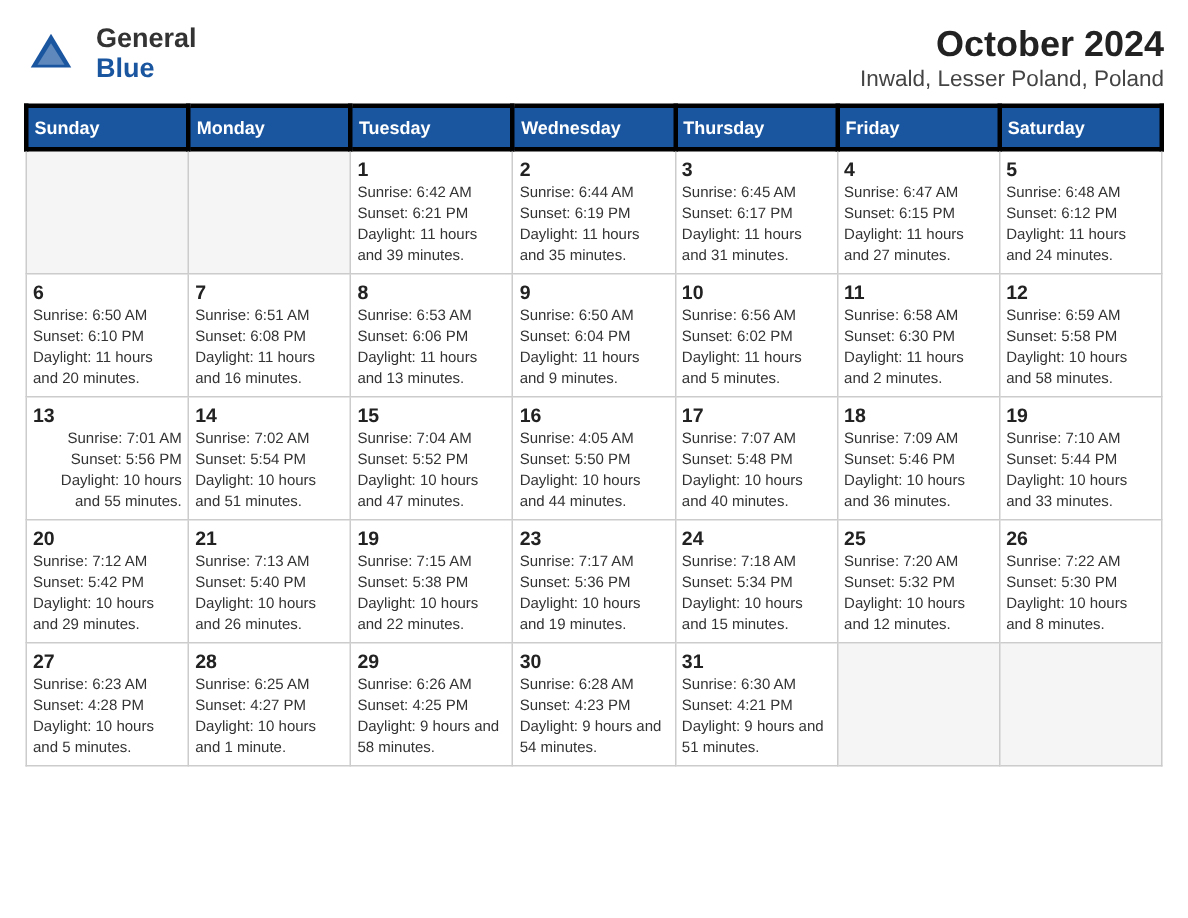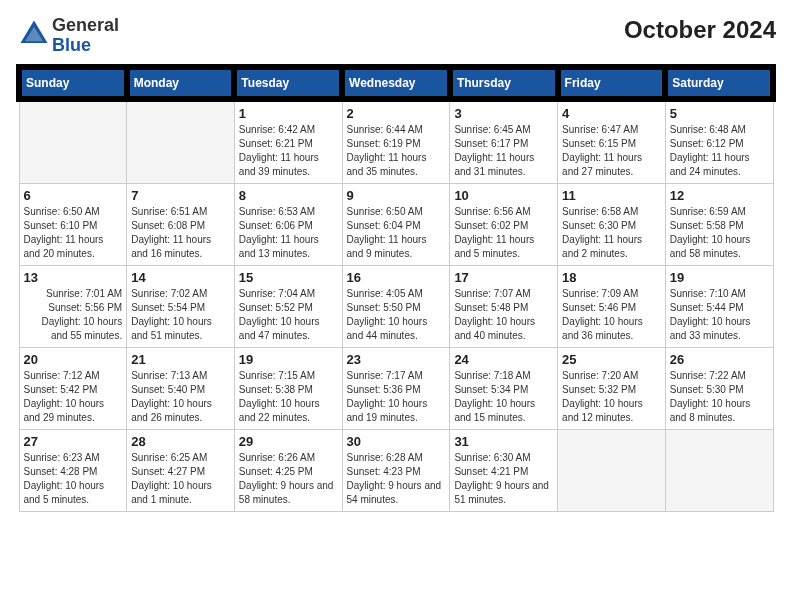--- a/index.html
+++ b/index.html
@@ -11,22 +11,22 @@
       padding: 16px;
     }
     .header-area {
       display: flex;
       justify-content: space-between;
       align-items: flex-start;
       margin-bottom: 8px;
     }
     .logo {
       display: flex;
-      align-items: flex-start;
-      gap: 0;
+      align-items: center;
+      gap: 12px;
     }
     .logo-text {
       display: flex;
       flex-direction: column;
       line-height: 1.1;
     }
     .logo-general {
       font-size: 18px;
       font-weight: bold;
       color: #333;
@@ -56,21 +56,21 @@
       width: 100%;
       border-collapse: collapse;
       font-size: 11px;
     }
     .calendar th {
       background: #1a56a0;
       color: #fff;
       padding: 6px 4px;
       text-align: left;
       font-size: 12px;
-      border: 6px solid #000000;
+      border: 3px solid #000000;
     }
     .calendar td {
       border: 1px solid #ccc;
       vertical-align: top;
       padding: 4px;
       width: 108px;
       min-height: 80px;
       background: #fff;
     }
     .calendar td.empty {
@@ -98,20 +98,21 @@
       <polygon points="20,5 35,30 5,30" fill="#1a56a0"></polygon>
       <polygon points="20,12 30,28 10,28" fill="#fff" opacity="0.3"></polygon>
     </svg>
     <div class="logo-text">
       <span class="logo-general">General</span>
       <span class="logo-blue">Blue</span>
     </div>
   </div>
   <div class="title-area">
     <div class="month-title">October 2024</div>
+    <div class="location-title">Inwald, Lesser Poland, Poland</div>
   </div>
 </div>
 
 <table class="calendar">
   <thead>
     <tr>
     <th>Sunday</th>
         <th>Monday</th>
         <th>Tuesday</th>
         <th>Wednesday</th>

